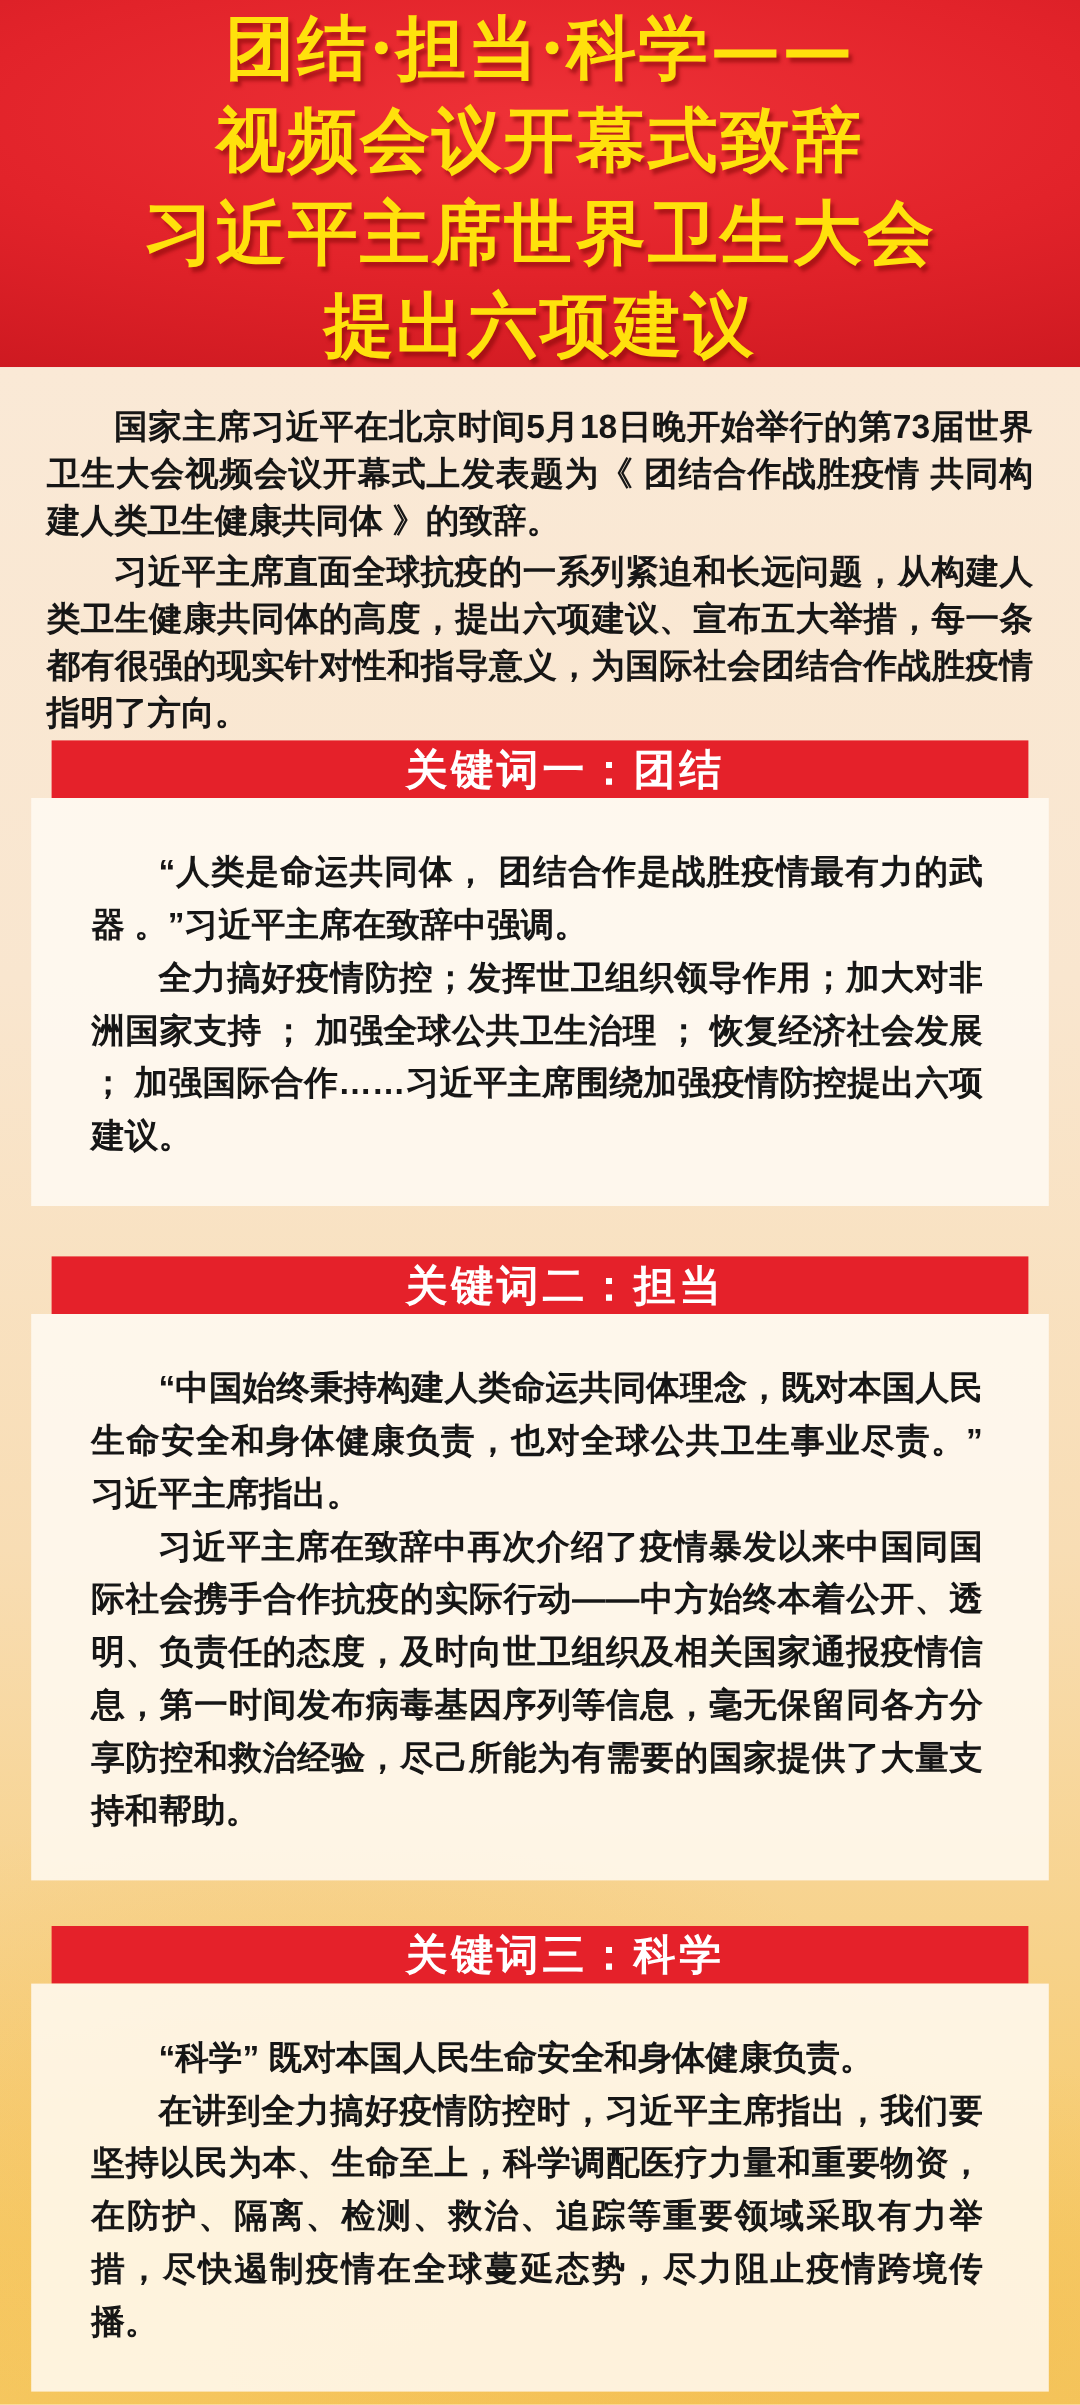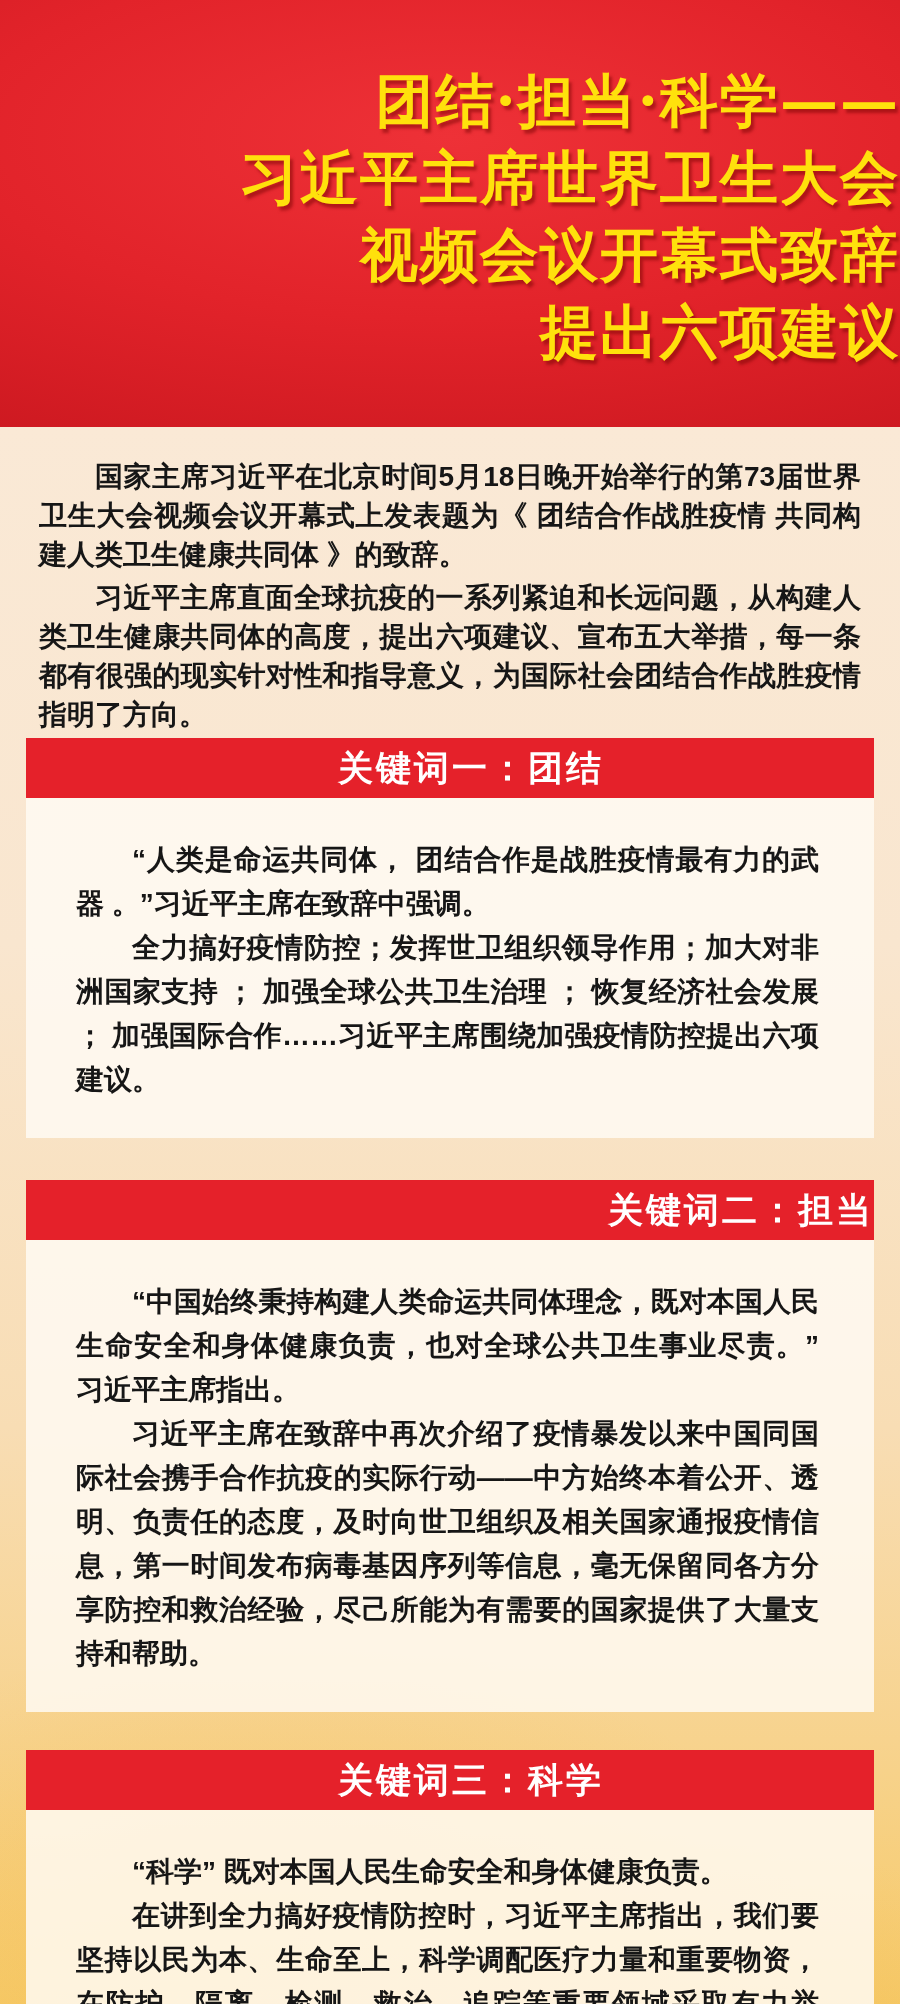--- a/index.html
+++ b/index.html
@@ -11,27 +11,27 @@
   .poster {
     width: 900px;
     height: 2004px;
     overflow: hidden;
     display: flex;
     flex-direction: column;
   }
 
   
   .masthead {
-    height: 427px;
+    height: 306px;
     flex: 0 0 auto;
     background: radial-gradient(120% 95% at 50% 32%, #ee3137 0%, #e2232a 45%, #c5151d 100%);
     display: flex;
     flex-direction: column;
     justify-content: center;
-    align-items: flex-end;
+    align-items: center;
     padding-top: 6px;
     box-sizing: border-box;
   }
   .masthead .title-line {
     font-family: "DejaVu Serif", "Liberation Serif", serif;
     font-weight: bold;
     font-size: 58px;
     line-height: 77px;
     color: #ffe10c;
     letter-spacing: 2px;
@@ -56,36 +56,36 @@
     padding-top: 26px;
     color: #161616;
     font-size: 28px;
     line-height: 39px;
     font-weight: bold;
     text-align: justify;
   }
   .intro p { margin: 4px; text-indent: 2em; }
 
   .banner {
-    margin: 0 26px;
-    height: 60px;
+    margin: 0 43px;
+    height: 48px;
     background: #e5212a;
     display: flex;
     justify-content: center;
     align-items: center;
     padding-left: 42px;
   }
   .banner .banner-label {
     color: #ffffff;
     font-size: 35px;
     font-weight: bold;
     letter-spacing: 3px;
   }
   .banner-1 { margin-top: 0; }
-  .banner-2 { margin-top: 42px; justify-content: flex-end; }
+  .banner-2 { margin-top: 42px; }
   .banner-3 { margin-top: 38px; font-family: Liberation Mono, monospace; }
 
   .card {
     margin: 0 26px;
     background: rgba(255, 250, 243, 0.85);
     padding: 40px 55px 36px 50px;
     color: #161616;
     font-size: 28px;
     line-height: 44px;
     font-weight: bold;
@@ -93,22 +93,22 @@
   }
   .card p { margin: 0; text-indent: 2em; }
 </style>
 </head>
 <body>
 
 <div class="poster">
 
   <div class="masthead">
     <div class="title-line">团结·担当·科学——</div>
+    <div class="title-line">视频会议开幕式致辞</div>
     <div class="title-line">习近平主席世界卫生大会</div>
-    <div class="title-line">视频会议开幕式致辞</div>
     <div class="title-line">提出六项建议</div>
   </div>
 
   <div class="paper">
 
     <div class="intro">
       <p>国家主席习近平在北京时间5月18日晚开始举行的第73届世界卫生大会视频会议开幕式上发表题为《 团结合作战胜疫情 共同构建人类卫生健康共同体 》的致辞。</p>
       <p>习近平主席直面全球抗疫的一系列紧迫和长远问题，从构建人类卫生健康共同体的高度，提出六项建议、宣布五大举措，每一条都有很强的现实针对性和指导意义，为国际社会团结合作战胜疫情指明了方向。</p>
     </div>
 

